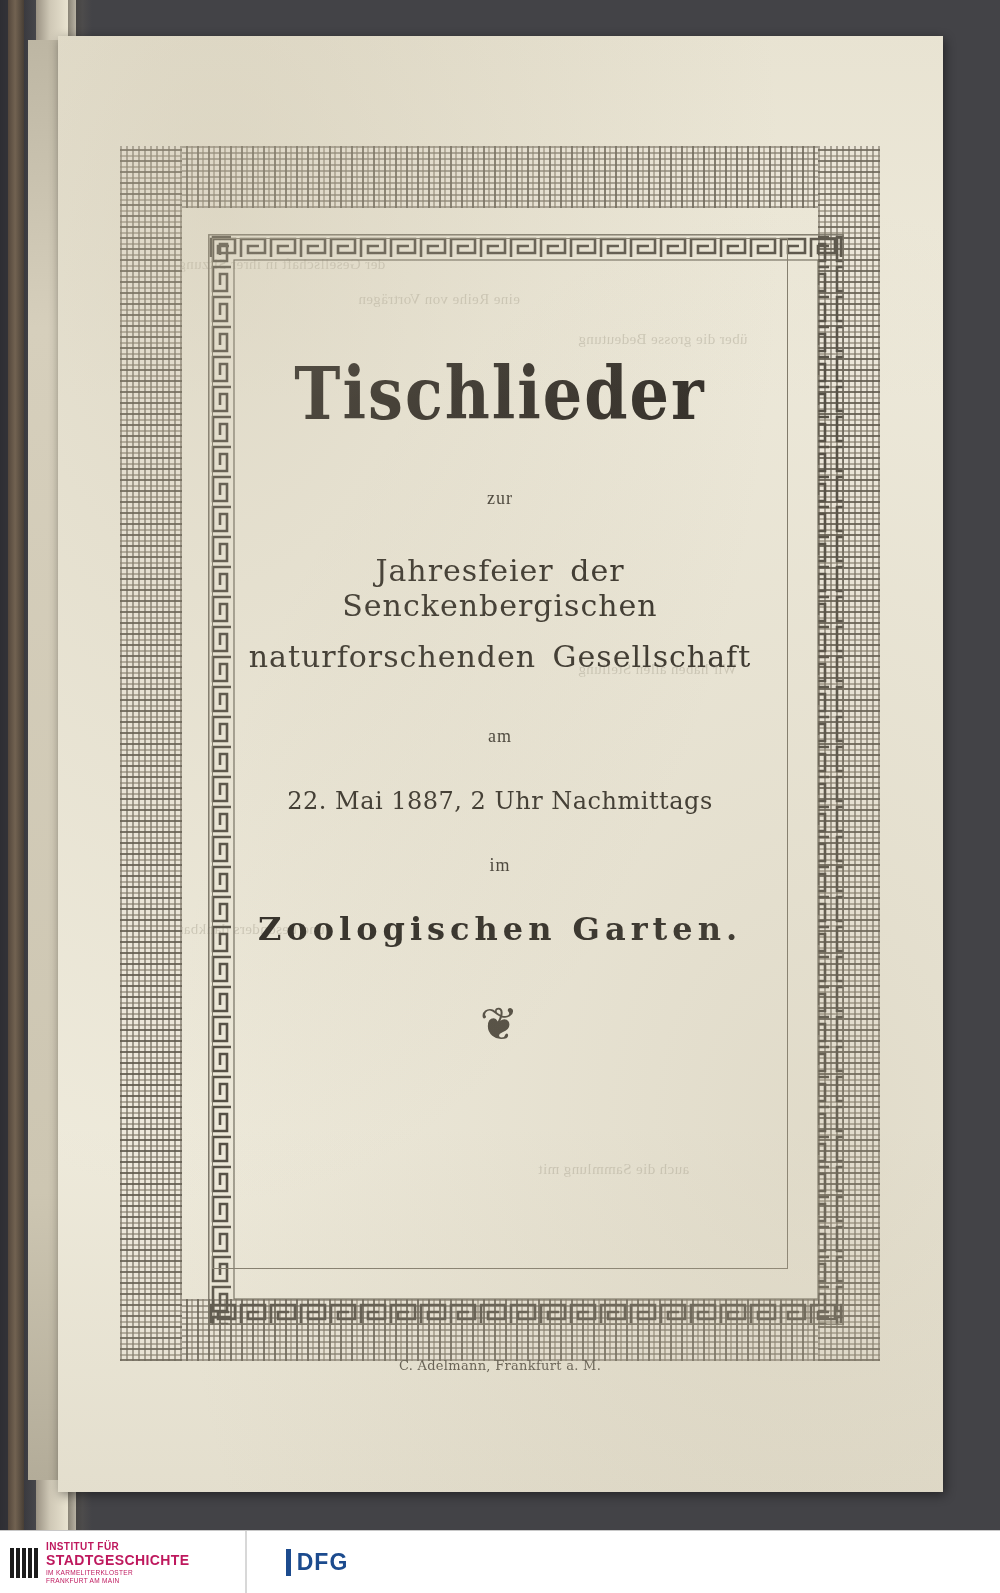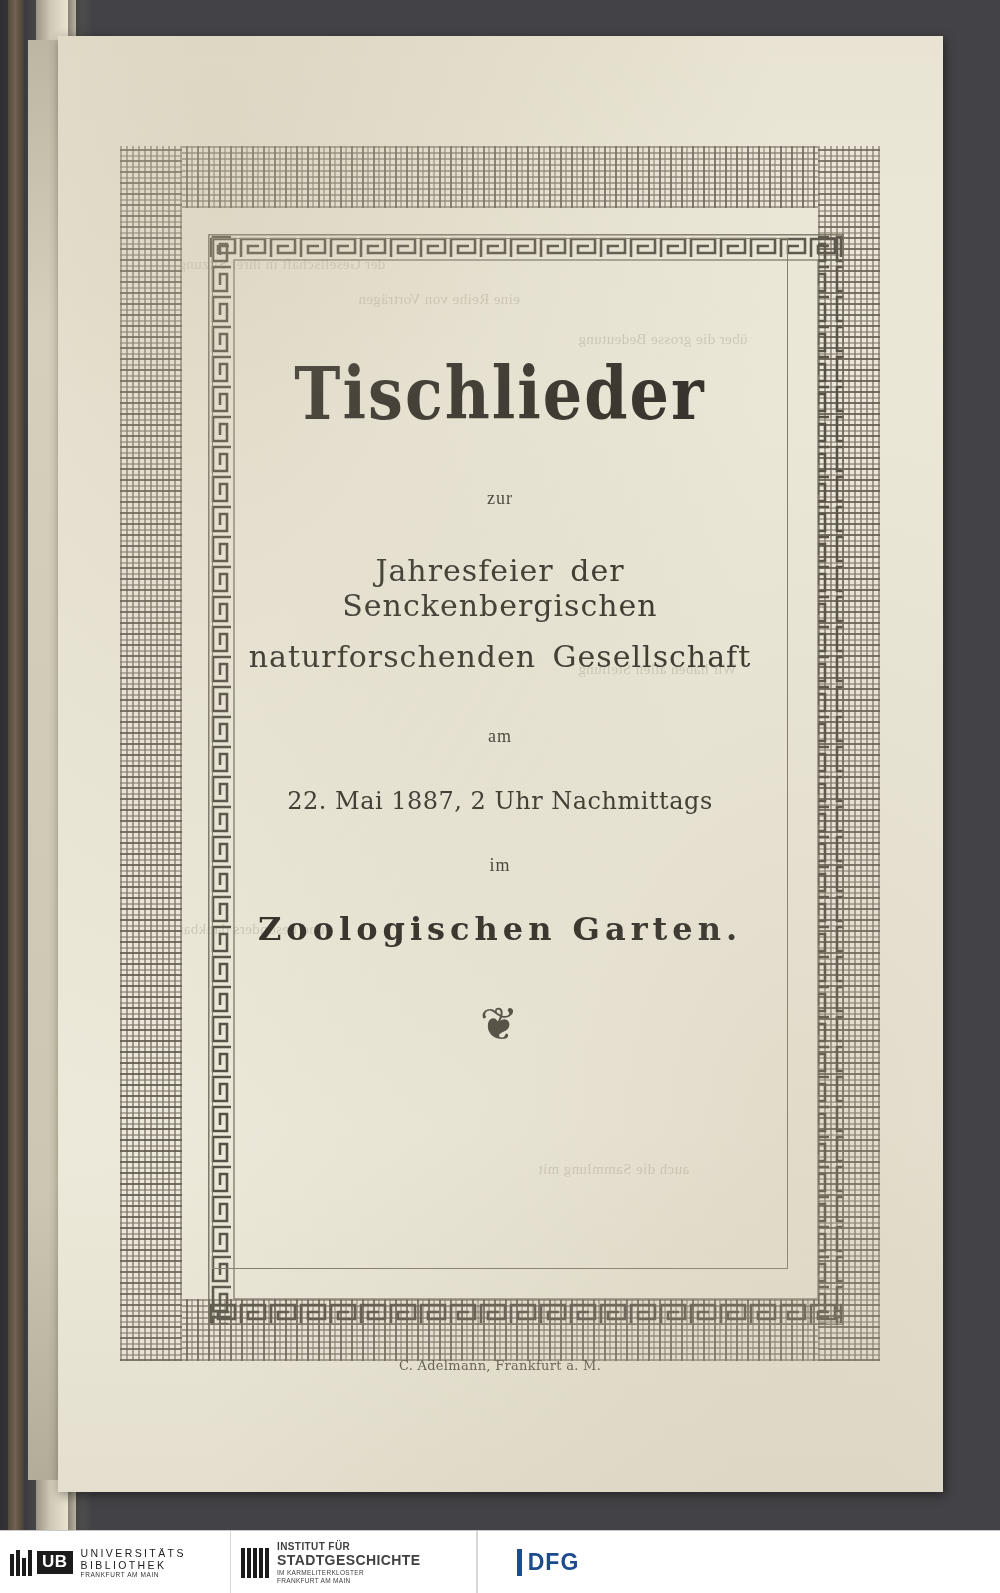--- a/index.html
+++ b/index.html
@@ -286,21 +286,21 @@
   .ub-l1 { font-size: 10.5px; letter-spacing: 2.4px; }
   .ub-l2 { font-size: 10.5px; letter-spacing: 2.4px; }
   .ub-l3 { font-size: 6.5px; letter-spacing: .6px; color:#333; }
 
   .f-isg {
     width: 225px;
     border-right: 1px solid #d8d8d8;
   }
   .isg-mark { display:flex; gap:2px; align-items:flex-end; height:30px; }
   .isg-mark i { display:block; background:#1b1b1b; width:4px; }
-  .isg-text { font-family: "Liberation Sans", sans-serif; color:#404040; line-height:1.18; }
+  .isg-text { font-family: "Liberation Sans", sans-serif; color:#be185d; line-height:1.18; }
   .isg-l1 { font-size: 10px; font-weight: 700; letter-spacing:.4px; }
   .isg-l2 { font-size: 14px; font-weight: 700; letter-spacing:.4px; }
   .isg-l3 { font-size: 6.5px; letter-spacing:.3px; }
   .isg-l4 { font-size: 6.5px; letter-spacing:.3px; }
 
   .f-center {
     flex: 1;
     justify-content: center;
     font-family: "Liberation Sans", sans-serif;
     font-size: 16px;
@@ -381,36 +381,20 @@
         <div class="t-orn">❦</div>
         <div class="imprint">C. Adelmann, Frankfurt a. M.</div>
       </div>
 
     </div>
   </div>
 </div>
 
 <div id="footer">
 
-  <div class="f-cell f-ub">
-    <div class="ub-mark">
-      <div class="ub-bars">
-        <i style="height:22px"></i>
-          <i style="height:26px"></i>
-          <i style="height:18px"></i>
-          <i style="height:26px"></i>
-      </div>
-      <span class="ub-box">UB</span>
-    </div>
-    <div class="ub-text">
-      <div class="ub-l1">UNIVERSITÄTS</div>
-      <div class="ub-l2">BIBLIOTHEK</div>
-      <div class="ub-l3">FRANKFURT AM MAIN</div>
-    </div>
-  </div>
 
   <div class="f-cell f-isg">
     <div class="isg-mark">
       <i style="height:30px"></i>
         <i style="height:30px"></i>
         <i style="height:30px"></i>
         <i style="height:30px"></i>
         <i style="height:30px"></i>
     </div>
     <div class="isg-text">

